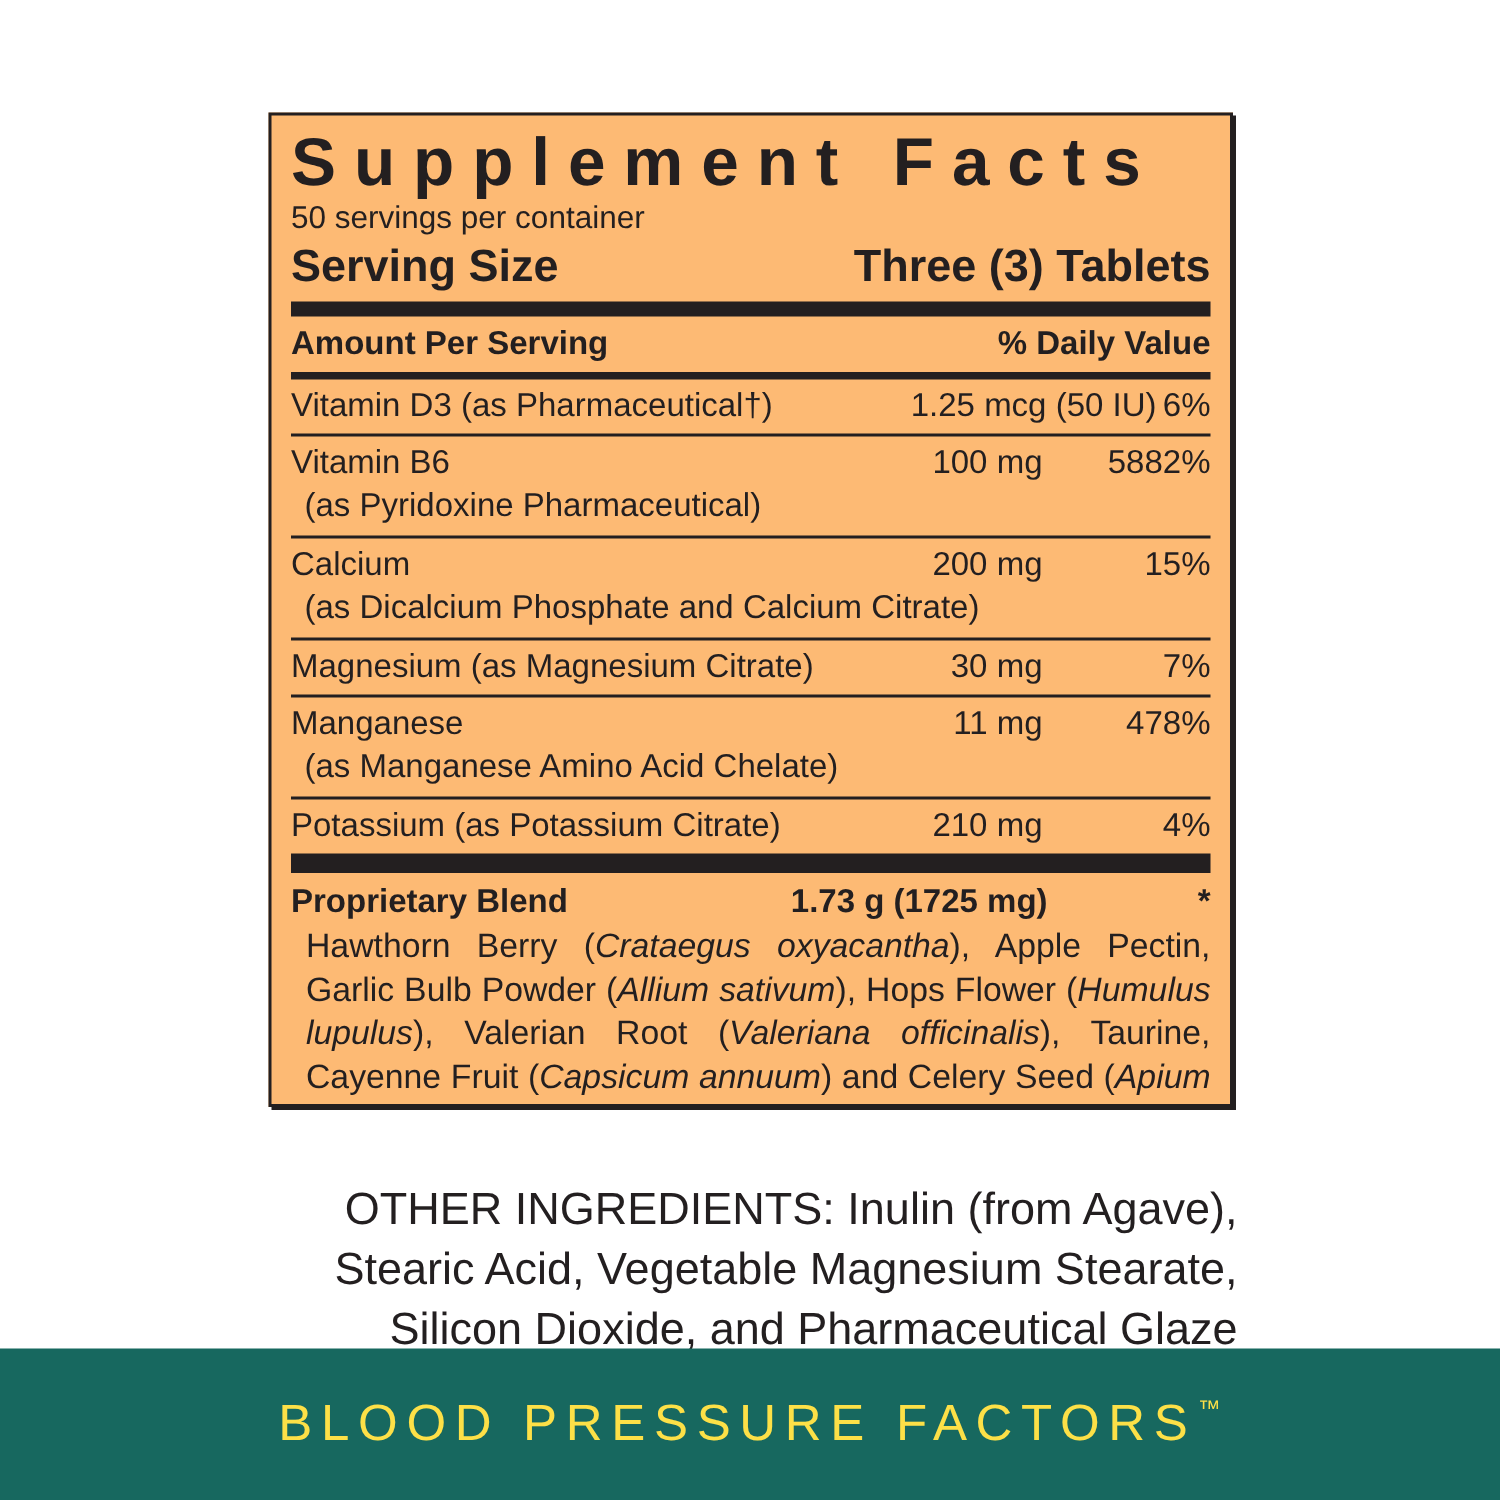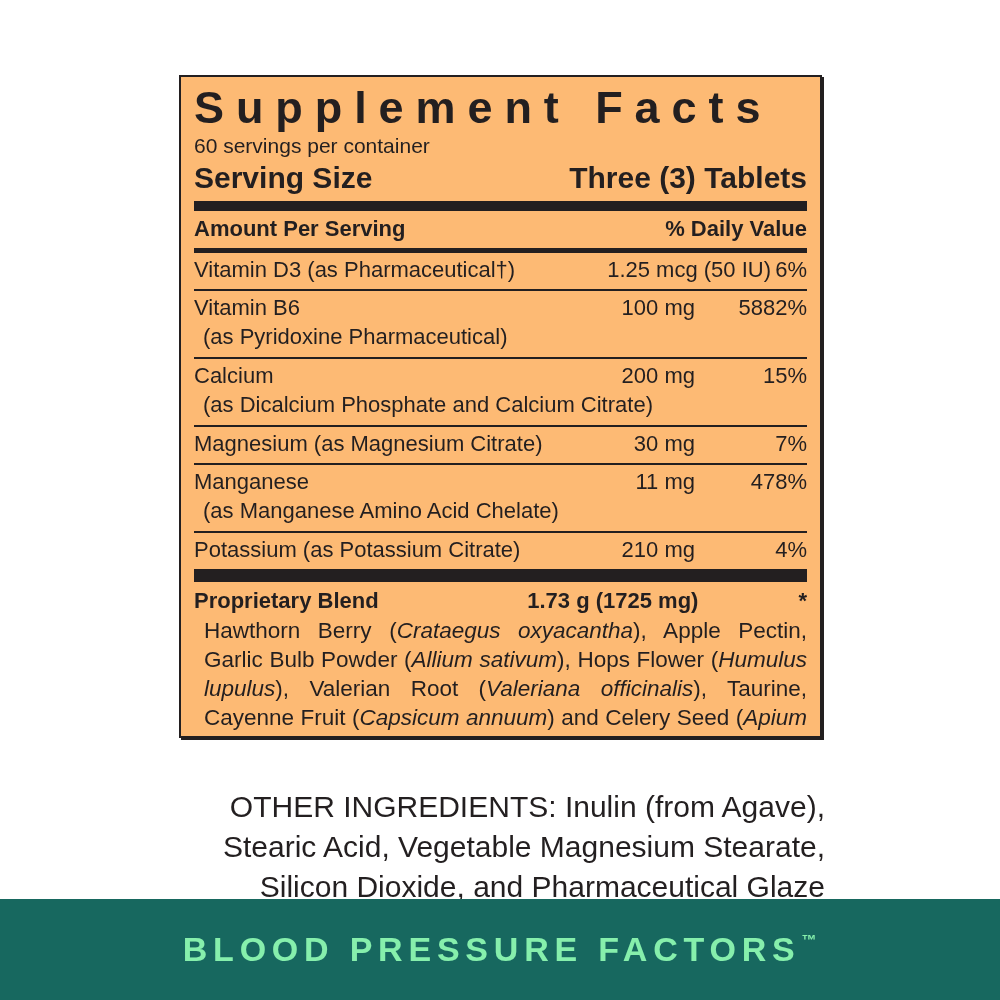--- a/index.html
+++ b/index.html
@@ -115,21 +115,21 @@
     vertical-align: 16px;
     letter-spacing: 0.05em;
     margin-left: 1px;
   }
 </style>
 </head>
 <body>
 
 <div class="panel">
   <div class="sf-title">Supplement Facts</div>
-  <div class="servings">60 servings per container</div>
+  <div class="servings">50 servings per container</div>
 
   <div class="serving-row">
     <span>Serving Size</span>
     <span>Three (3) Tablets</span>
   </div>
 
   <div class="bar bar-a"></div>
 
   <div class="ap-row">
     <span>Amount Per Serving</span>
@@ -199,16 +199,16 @@
     <span class="blend-dv">*</span>
   </div>
 
   <div class="blend-text"><span>Hawthorn Berry (</span><span class="it">Crataegus oxyacantha</span><span>), Apple Pectin, Garlic Bulb Powder (</span><span class="it">Allium sativum</span><span>), Hops Flower (</span><span class="it">Humulus lupulus</span><span>), Valerian Root (</span><span class="it">Valeriana officinalis</span><span>), Taurine, Cayenne Fruit (</span><span class="it">Capsicum annuum</span><span>) and Celery Seed (</span><span class="it">Apium graveolens</span><span>)</span></div>
 
 </div>
 
 <div class="other">OTHER INGREDIENTS: Inulin (from Agave), Stearic Acid, Vegetable Magnesium Stearate, Silicon Dioxide, and Pharmaceutical Glaze (Shellac, Povidone).</div>
 
 <div class="banner" style="background: rgb(23, 104, 95);">
-  <div class="banner-text" style="color: #86efac; font-weight: bold;">
+  <div class="banner-text" style="color: #fde047;">
     <span>BLOOD PRESSURE FACTORS</span><span class="tm">™</span>
   </div>
 </div>
 
 </body></html>

